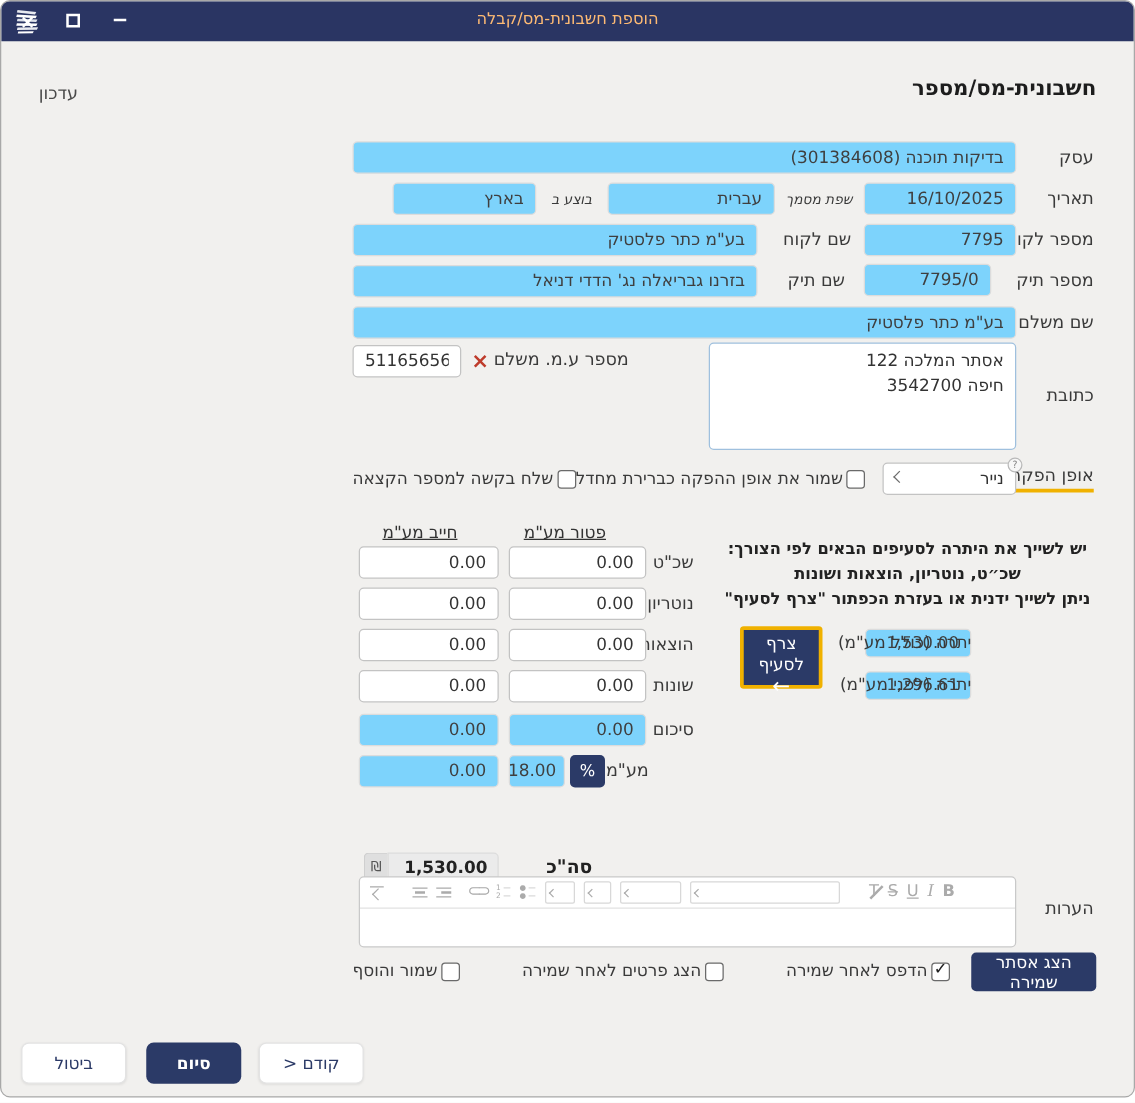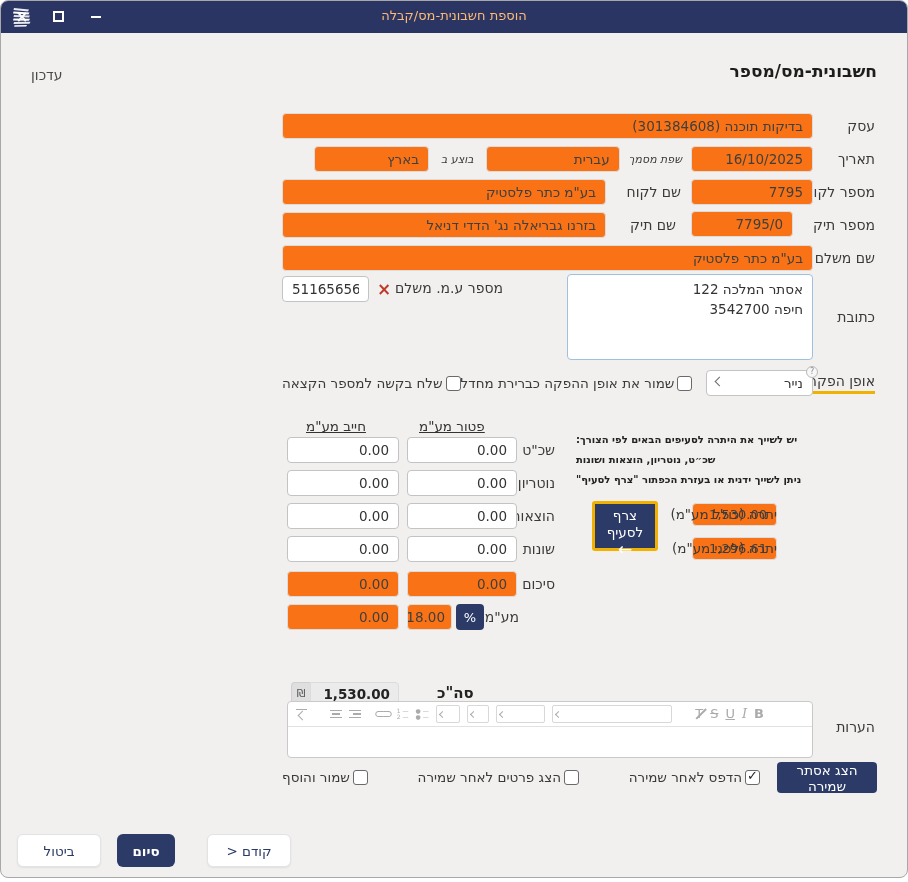--- a/index.html
+++ b/index.html
@@ -22,21 +22,21 @@
   .btn-min i { display:inline-block; width:10px; height:2px; background:#fff; margin-bottom:3px; }
 
   
   .page-title { position:absolute; top:60px; right:30px; font-size:17px; font-weight:bold; color:#1d1d1d; }
   .mode-label { position:absolute; top:66px; left:30px; font-size:14px; color:#4a4a4a; }
 
   
   .flabel { position:absolute; right:32px; font-size:14px; color:#3a3a3a; white-space:nowrap; }
   .field { border-radius:4px; font-size:13.5px; height:26px; line-height:24px;
     padding:0 9px; text-align:right; overflow:hidden; white-space:nowrap; }
-  .field--ro { background:#f97316; border:1px solid #DCDCDC; color:#3f3f3f; }
+  .field--ro { background:#7dd3fc; border:1px solid #DCDCDC; color:#3f3f3f; }
   .field--edit { background:#fff; border:1px solid #C3C3C3; color:#333; }
   input.field--edit { font-family:inherit; direction:rtl; }
   .abs { position:absolute; }
 
   .row-flex { position:absolute; left:281px; width:531px; height:26px; display:flex;
     direction:rtl; align-items:center; }
   .sublabel { font-size:11px; color:#3a3a3a; white-space:nowrap;font-style:italic; }
 
   
   #address-box { position:absolute; left:566px; top:273px; width:246px; height:86px;
@@ -68,22 +68,22 @@
   
   .col-head { position:absolute; top:417px; font-size:13.5px; color:#333;
     text-decoration:underline; }
   .amt-label { position:absolute; width:70px; right:352px; text-align:right; font-size:14px;
     color:#3a3a3a; }
   .amt { position:absolute; width:112px; }
   .amt-r { left:406px; width:110px; }
   .amt-l { left:286px; }
 
   
-  .alloc-note { position:absolute; top:429px; right:31px; width:300px; text-align:left;
-    font-size:10px; font-weight:bold; color:#222; line-height:20px; }
+  .alloc-note { position:absolute; top:429px; right:31px; width:300px; text-align:center;
+    font-size:13px; font-weight:bold; color:#222; line-height:20px; }
   #attach-btn { position:absolute; left:591px; top:500px; width:66px; height:50px;
     background:#2B3A67; border:3px solid #F0B100; border-radius:3px; color:#fff;
     font-size:13.5px; text-align:center; cursor:pointer; padding-top:3px;
     font-family:inherit; line-height:17px; }
   #attach-btn .arrow { font-size:17px; line-height:16px; }
   .bal-field { position:absolute; left:691px; width:85px; height:23px; line-height:21px; font-size:13px; }
   .bal-label { position:absolute; right:130px; font-size:13.5px; color:#3a3a3a; white-space:nowrap; }
 
   
   .pct-btn { position:absolute; left:455px; top:603px; width:28px; height:26px; background:#2B3A67;
@@ -123,21 +123,21 @@
     color:#fff; border:none; border-radius:4px; font-size:13.5px; cursor:pointer; font-family:inherit; }
   #save-opts { position:absolute; left:281px; width:478px; top:768px; display:flex; direction:rtl;
     justify-content:space-between; align-items:center; }
 
   
   .foot-btn { position:absolute; top:833px; height:33px; border-radius:6px; font-size:13.5px;
     font-family:inherit; cursor:pointer; }
   .foot-btn--light { background:#fff; border:1px solid #E3E3E3; color:#2B3A67;
     box-shadow:0 1px 2px rgba(0,0,0,0.07); }
   #btn-cancel { left:16px; width:84px; }
-  #btn-finish { left:116px; width:58px; background:#2B3A67; border:none; color:#fff; font-weight:bold; }
+  #btn-finish { left:116px; width:76px; background:#2B3A67; border:none; color:#fff; font-weight:bold; }
   #btn-prev { left:206px; width:84px; direction:ltr; }
 </style>
 </head>
 <body>
 
 <div id="window">
 
   <div class="titlebar">
     <svg class="logo" viewBox="0 0 24 24">
       <g fill="#FFFFFF">

